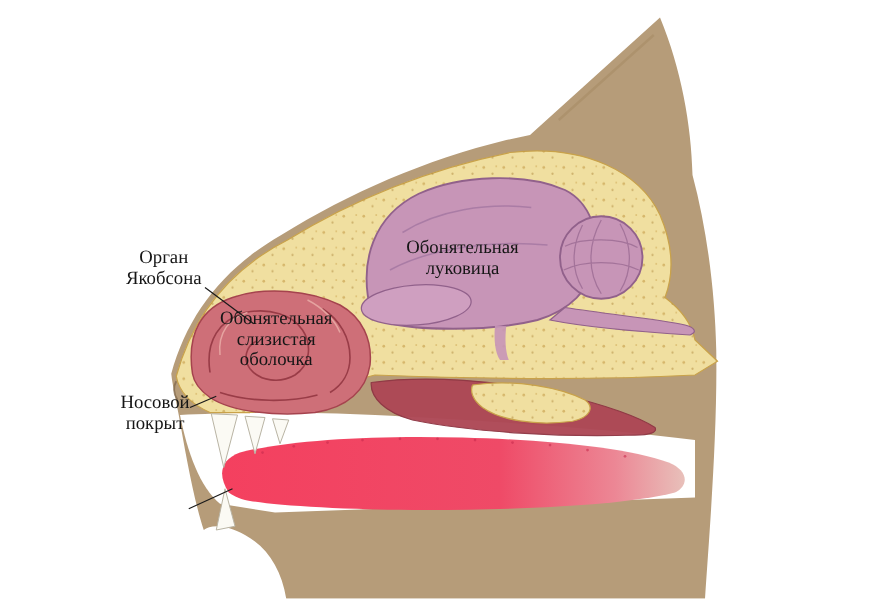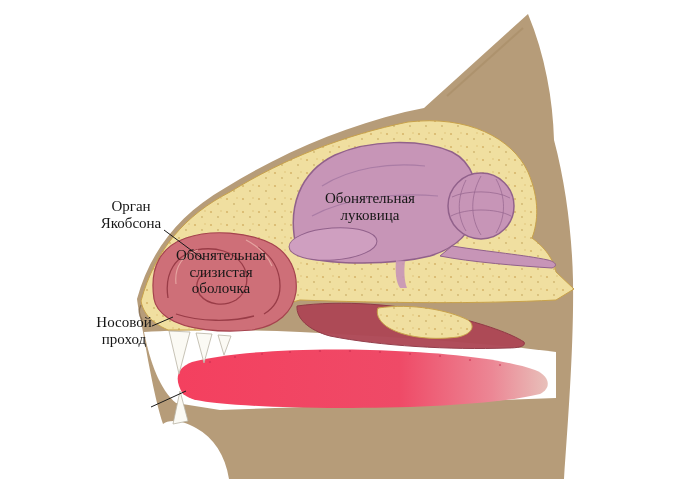--- a/index.html
+++ b/index.html
@@ -192,14 +192,14 @@
   </svg>
 
   <div class="lbl" id="lbl-jacobson">Орган
 Якобсона</div>
   <div class="lbl" id="lbl-bulb">Обонятельная
 луковица</div>
   <div class="lbl" id="lbl-mucosa">Обонятельная
 слизистая
 оболочка</div>
   <div class="lbl" id="lbl-nasal">Носовой
-проход</div>
+покрыт</div>
 </div>
 
 </body></html>

